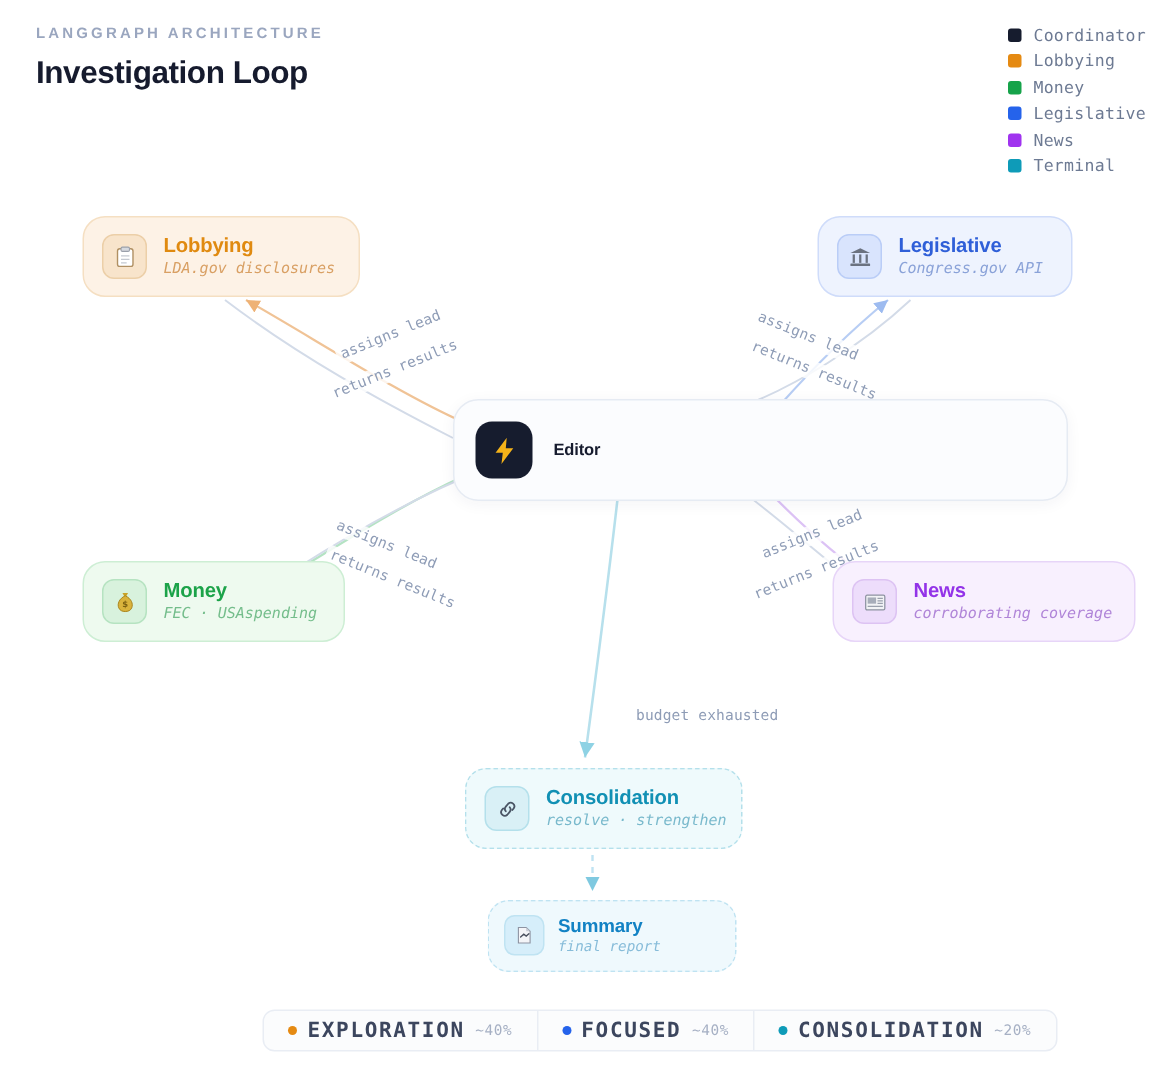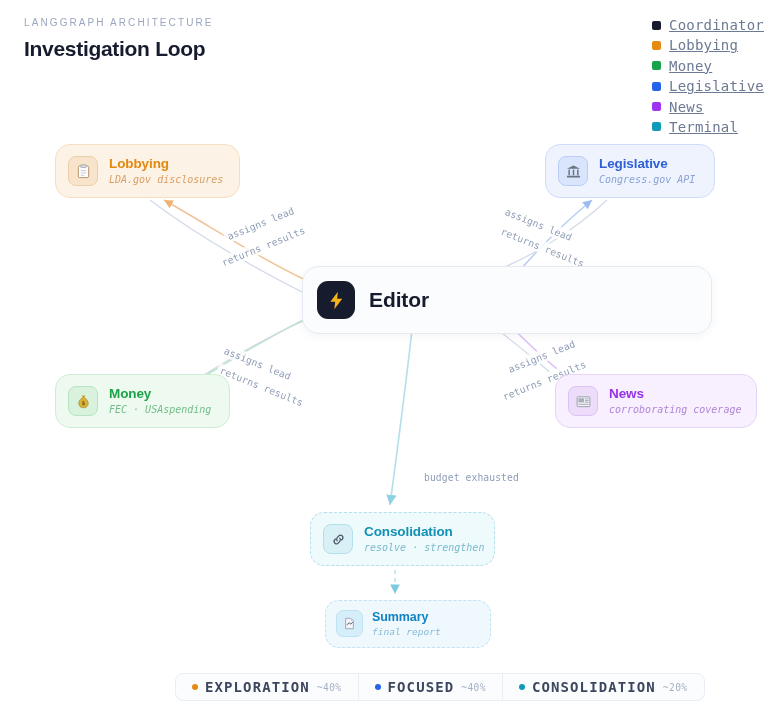--- a/index.html
+++ b/index.html
@@ -18,21 +18,21 @@
 
   
   .header {
     position: absolute;
     left: 24px;
     top: 17px;
   }
   .eyebrow {
     font-size: 10px;
     letter-spacing: 2.1px;
-    font-weight: 400;
+    font-weight: 700;
     color: #9aa6bf;
     font-family: "Liberation Sans", sans-serif;
     text-transform: uppercase;
     text-align: right;
   }
   .page-title {
     font-size: 21px;
     font-weight: 700;
     color: #161b2e;
     margin-top: 9px;
@@ -54,26 +54,25 @@
     gap: 8px;
   }
   .legend-swatch {
     width: 9px;
     height: 9px;
     border-radius: 2px;
     flex: none;
   }
   .legend-label {
     font-family: "DejaVu Sans Mono", monospace;
-    font-size: 14px;
+    font-size: 11px;
     color: #6b7governed;
     color: #6d7a93;
     letter-spacing: 0.2px;
     white-space: nowrap;
-    text-decoration: underline;
   }
 
   
   #graph-canvas {
     position: absolute;
     left: 0;
     top: 0;
     width: 780px;
     height: 720px;
   }
@@ -161,21 +160,21 @@
     border: 1px solid #e6ebf3;
     border-radius: 17px;
     padding: 14px 18px 14px 14px;
     gap: 14px;
     box-shadow: 0 2px 10px rgba(30,45,80,0.05);
   }
   .node-editor .node-icon {
     width: 38px; height: 38px; border-radius: 11px;
     background: #161c2e; border: none; font-size: 19px;
   }
-  .node-editor .node-title { font-size: 21px; color: #161b2e; }
+  .node-editor .node-title { font-size: 11px; color: #161b2e; }
   .node-editor .node-sub { font-size: 11.5px; color: #6d7a93; }
 
   .node-consolidation {
     left: 310px; top: 512px; width: 185px;
     background: #effafc;
     border: 1.5px dashed #b4e0eb;
     border-radius: 14px;
   }
   .node-consolidation .node-icon { background: #d9f0f6; border: 1px solid #b4e0eb; }
   .node-consolidation .node-title { color: #1190b4; }

